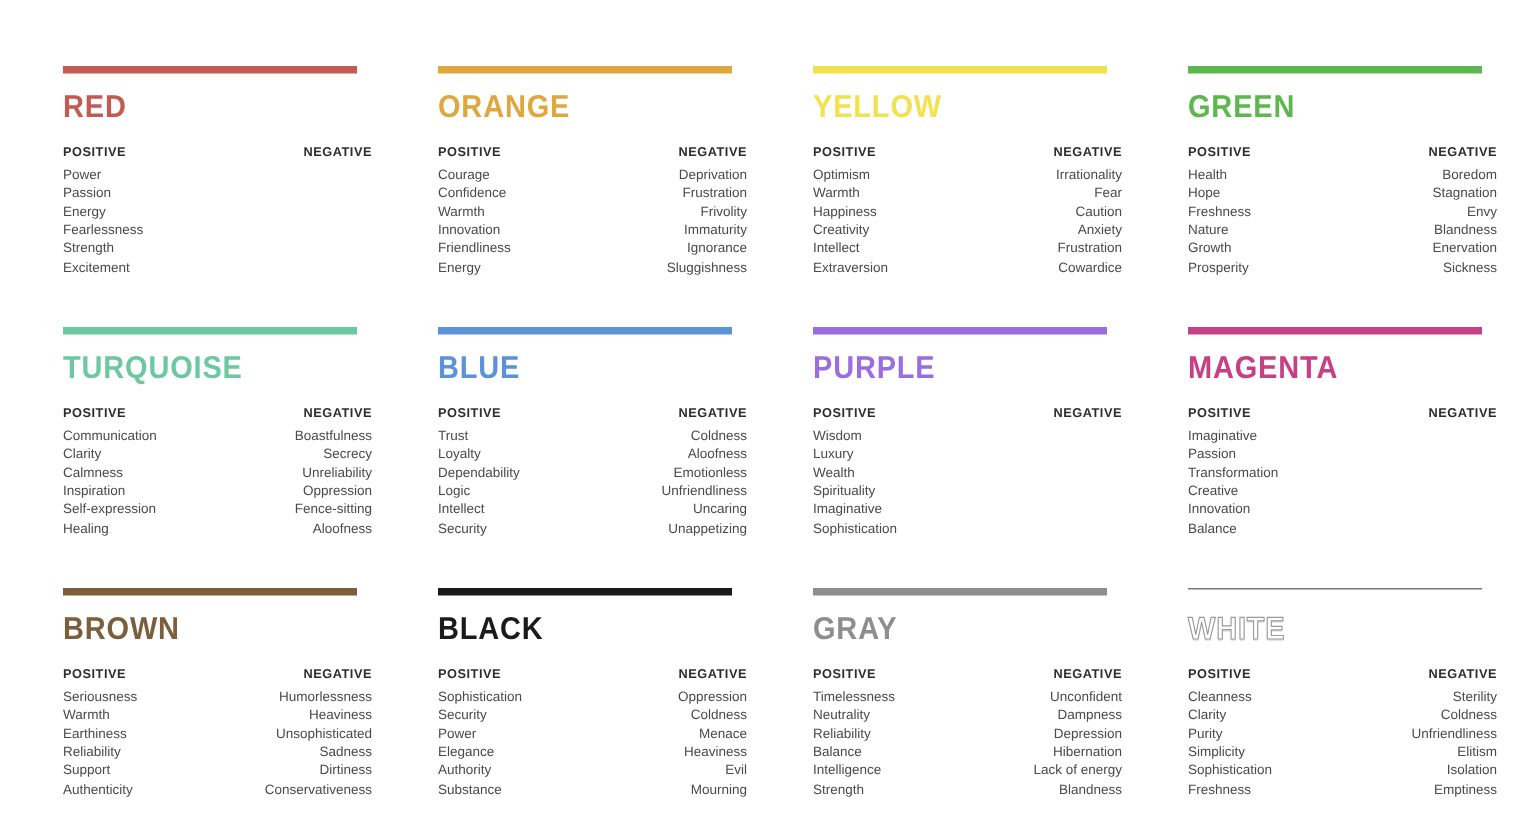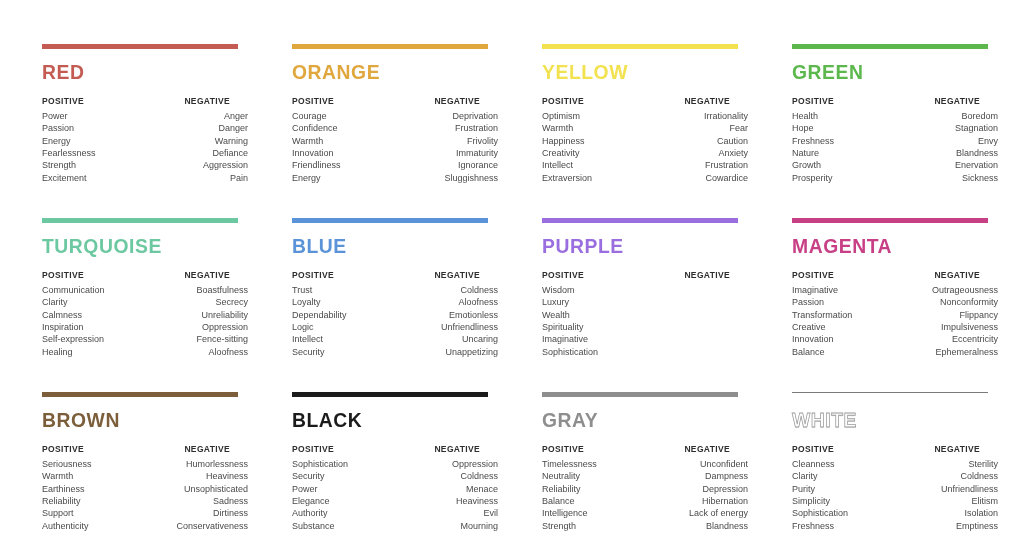--- a/index.html
+++ b/index.html
@@ -68,21 +68,21 @@
   .trait-col.negative {
     width: 110px;
     text-align: right;
   }
   .trait-heading {
     font-size: 8.5px;
     font-weight: 700;
     letter-spacing: 0.35px;
     color: #2e2e2e;
     text-transform: uppercase;
-    margin: 0 18px 4px 0;
+    margin: 0 0 4px 0;
     line-height: 1.2;
   }
   .trait-list {
     list-style: none;
     margin: 0;
     padding: 0;
   }
   .trait-item {
     font-size: 9px;
     line-height: 12.3px;
@@ -104,28 +104,20 @@
             <li class="trait-item">Power</li>
             <li class="trait-item">Passion</li>
             <li class="trait-item">Energy</li>
             <li class="trait-item">Fearlessness</li>
             <li class="trait-item">Strength</li>
             <li class="trait-item">Excitement</li>
           </ul>
         </div>
         <div class="trait-col negative">
           <div class="trait-heading">NEGATIVE</div>
-          <ul class="trait-list">
-            <li class="trait-item">Anger</li>
-            <li class="trait-item">Danger</li>
-            <li class="trait-item">Warning</li>
-            <li class="trait-item">Defiance</li>
-            <li class="trait-item">Aggression</li>
-            <li class="trait-item">Pain</li>
-          </ul>
         </div>
       </div>
     </div>
     <div class="color-panel">
       <div class="panel-rule" style="background: rgb(224, 167, 62);"></div>
       <div class="panel-title" style="color: rgb(224, 167, 62);">ORANGE</div>
       <div class="trait-columns">
         <div class="trait-col positive">
           <div class="trait-heading">POSITIVE</div>
           <ul class="trait-list">
@@ -292,28 +284,20 @@
             <li class="trait-item">Imaginative</li>
             <li class="trait-item">Passion</li>
             <li class="trait-item">Transformation</li>
             <li class="trait-item">Creative</li>
             <li class="trait-item">Innovation</li>
             <li class="trait-item">Balance</li>
           </ul>
         </div>
         <div class="trait-col negative">
           <div class="trait-heading">NEGATIVE</div>
-          <ul class="trait-list">
-            <li class="trait-item">Outrageousness</li>
-            <li class="trait-item">Nonconformity</li>
-            <li class="trait-item">Flippancy</li>
-            <li class="trait-item">Impulsiveness</li>
-            <li class="trait-item">Eccentricity</li>
-            <li class="trait-item">Ephemeralness</li>
-          </ul>
         </div>
       </div>
     </div>
     <div class="color-panel">
       <div class="panel-rule" style="background: rgb(124, 94, 59);"></div>
       <div class="panel-title" style="color: rgb(124, 94, 59);">BROWN</div>
       <div class="trait-columns">
         <div class="trait-col positive">
           <div class="trait-heading">POSITIVE</div>
           <ul class="trait-list">

